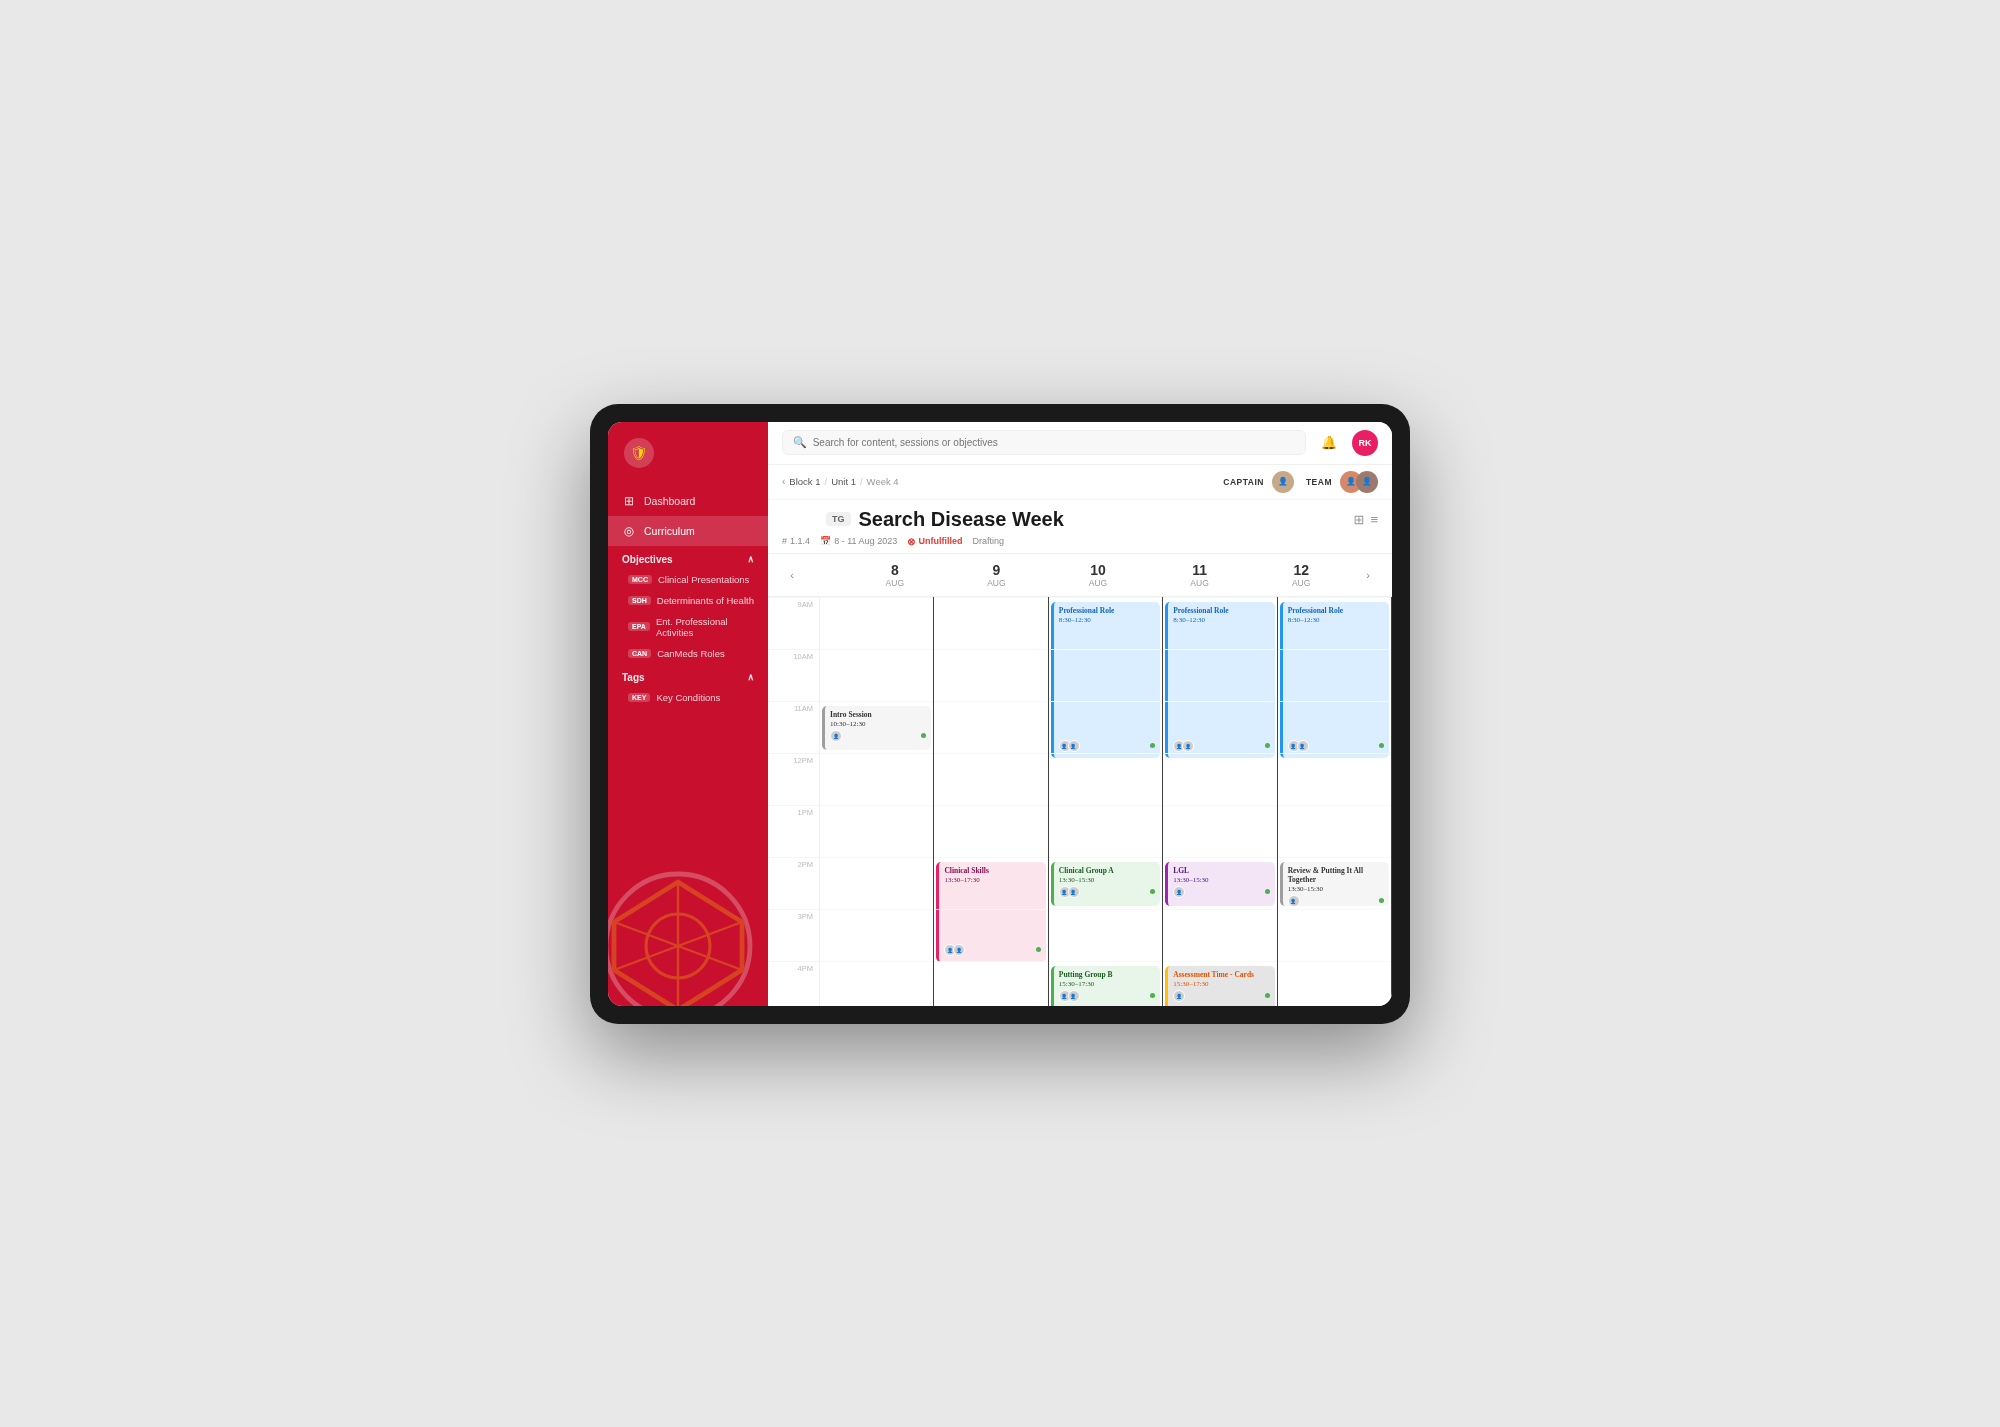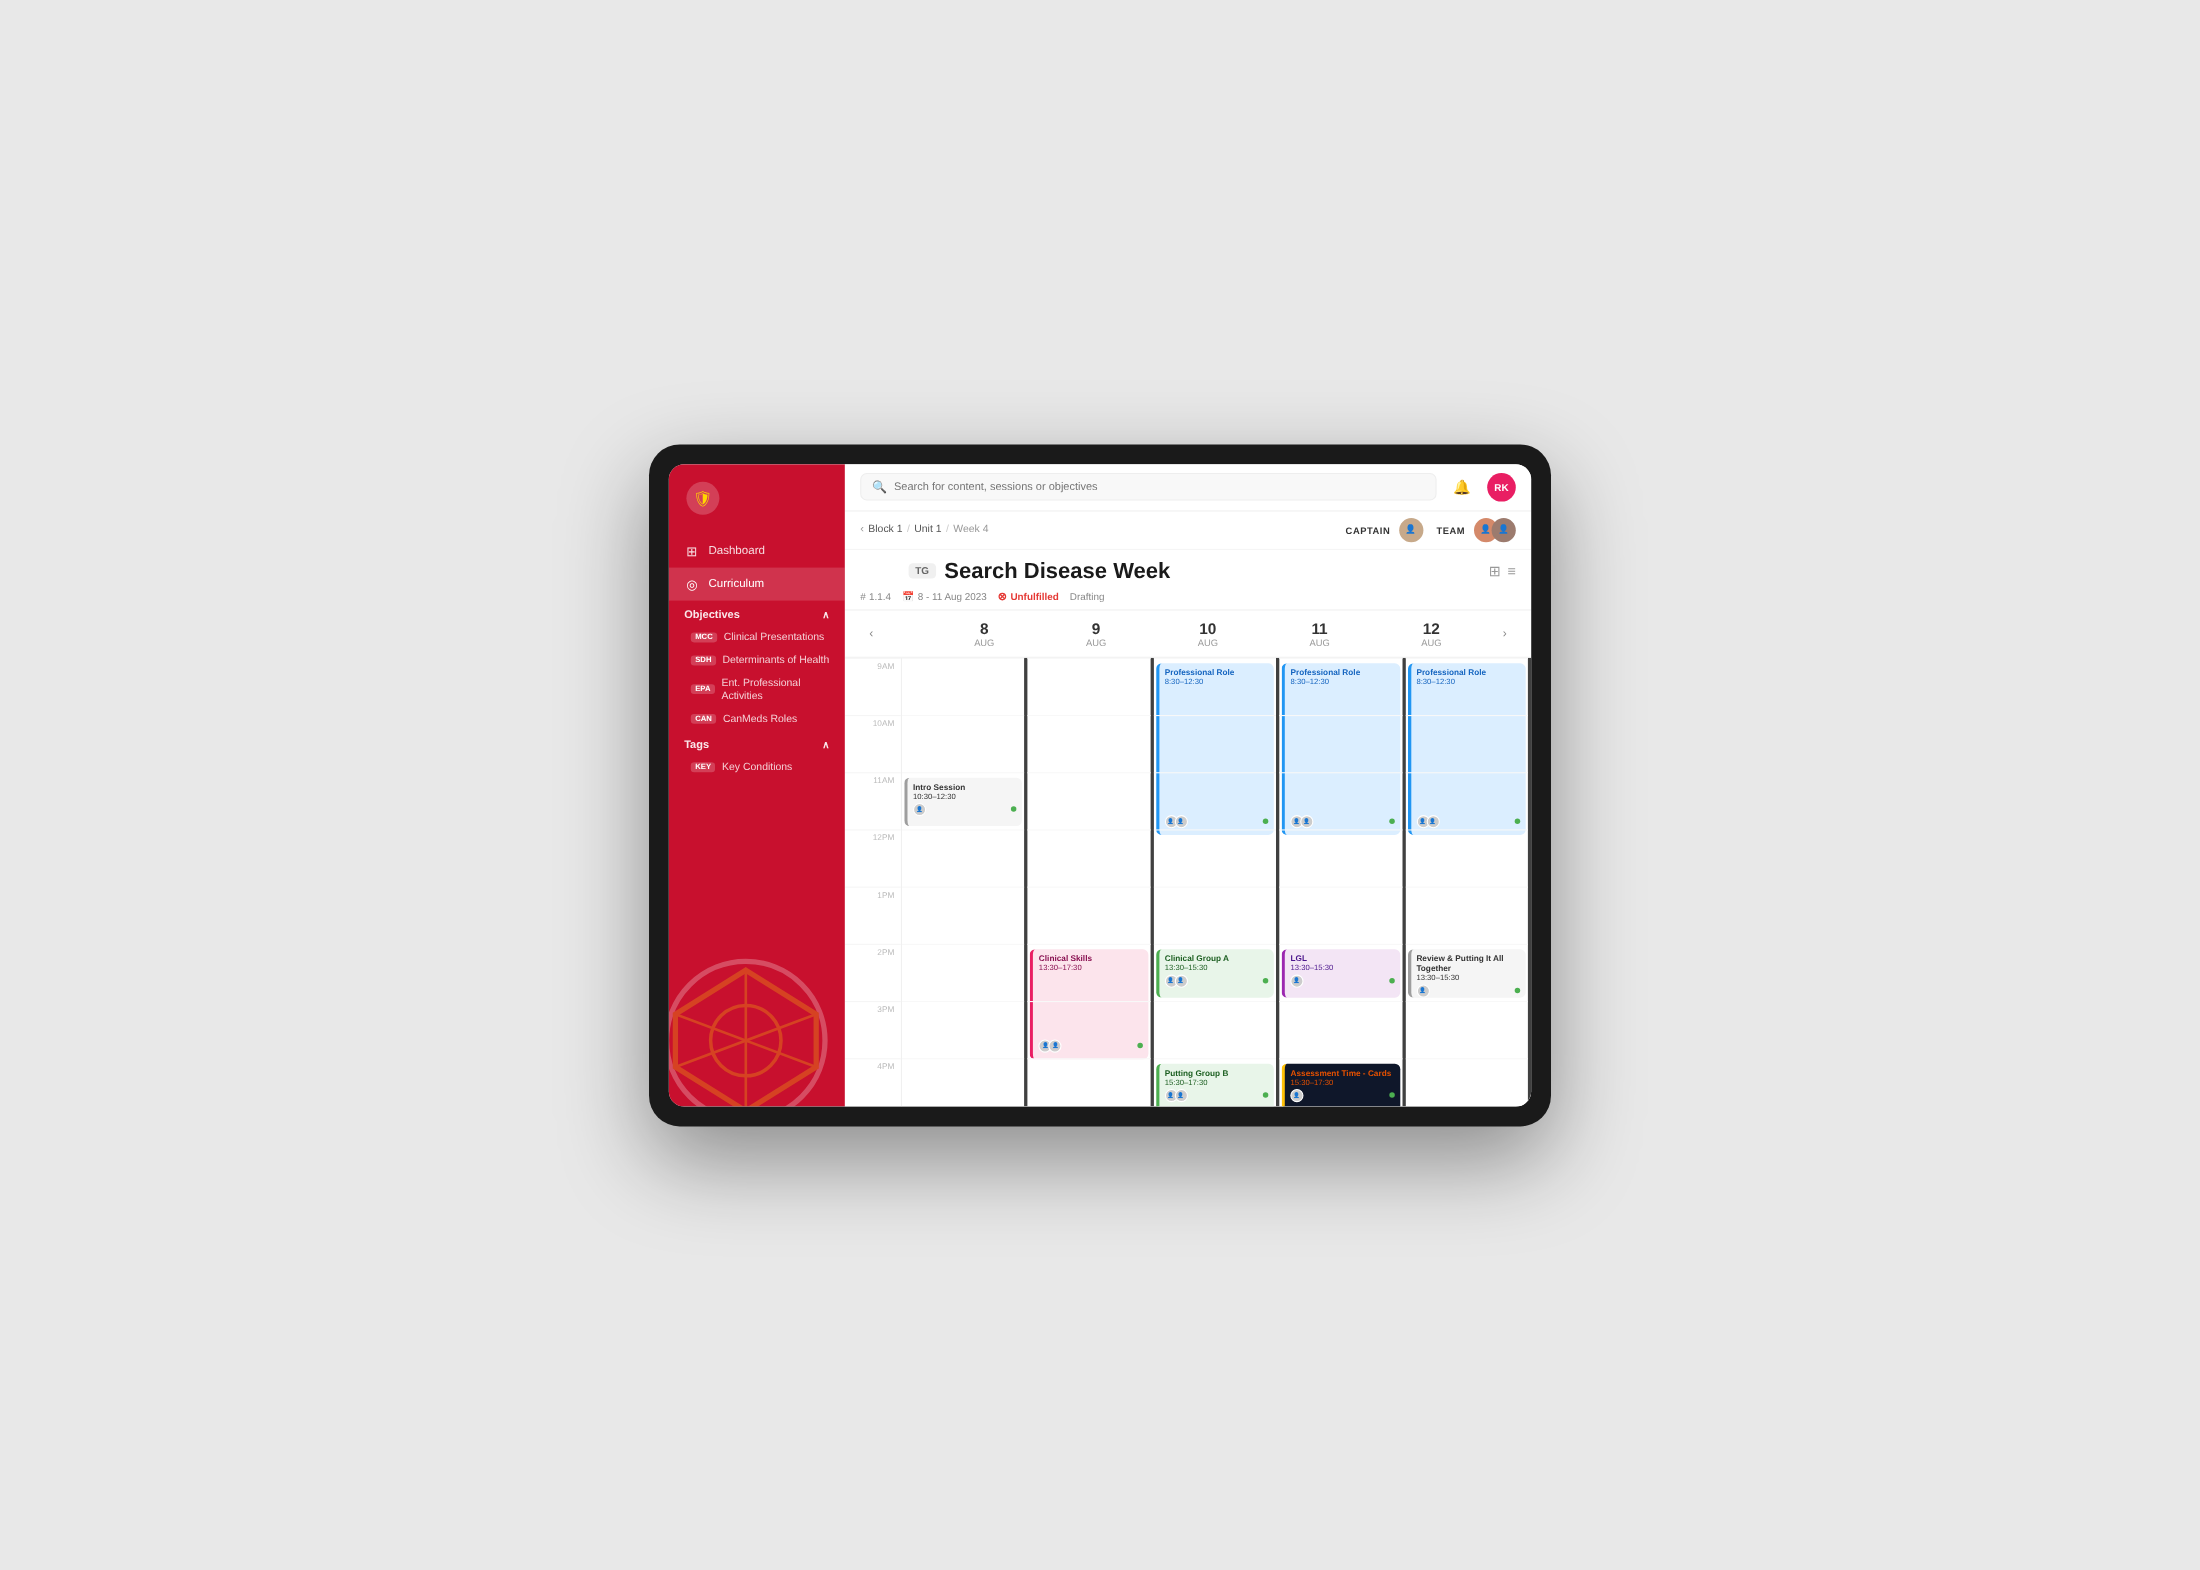--- a/index.html
+++ b/index.html
@@ -411,22 +411,23 @@
     }
 
     .cal-days-body {
       flex: 1;
       display: flex;
       overflow: hidden;
     }
 
     .day-col {
       flex: 1;
-      border-right: 3px solid #404040;
+      border-right: 1px solid #404040;
       position: relative;
+      font-family: Liberation Serif, serif;
     }
 
     .day-slot {
       height: 52px;
       border-top: 1px solid #f8f8f8;
       position: relative;
     }
 
     
     .event-card {
@@ -515,21 +516,21 @@
 
     
     .event-gray {
       background: #f5f5f5;
       border-left: 3px solid #9e9e9e;
       color: #333;
     }
 
     
     .event-yellow {
-      background: #0f172a;
+      background: #e5e5e5;
       border-left: 3px solid #ffc107;
       color: #e65100;
     }
 
     .breadcrumb-right {
       display: flex;
       align-items: center;
       gap: 12px;
     }
 

